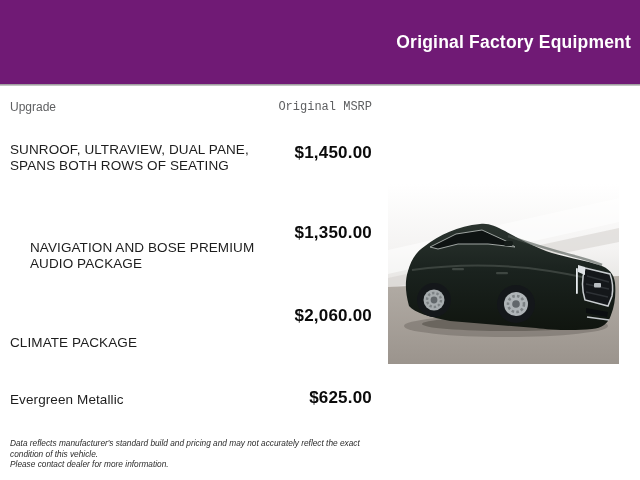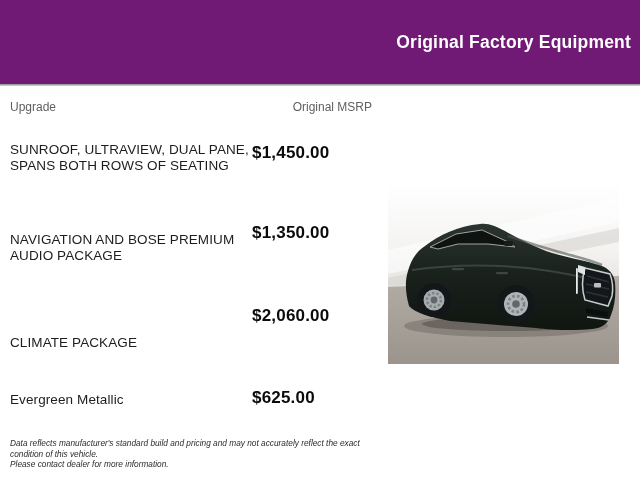--- a/index.html
+++ b/index.html
@@ -11,31 +11,31 @@
   .topbar{position:absolute;left:0;top:0;width:640px;height:84px;background:#701a75;padding-left:25px;}
   .topbar-title{
     position:absolute;right:34px;top:0;height:84px;display:flex;align-items:center;
     color:#ffffff;font-size:17.5px;font-weight:700;letter-spacing:.2px;
   }
   .topbar-divider{position:absolute;left:0;top:84px;width:640px;height:2px;
     background:linear-gradient(#8f8f8f,#d6d6d6);}
   
   .col-header{position:absolute;top:100px;font-size:12px;color:#5f6062;}
   .col-header.upgrade{left:10px;}
-  .col-header.msrp{right:268px;text-align:center;}
+  .col-header.msrp{right:268px;text-align:center;font-family:Liberation Mono, monospace;}
   .upgrade-label{
     position:absolute;left:10px;width:275px;font-size:13.5px;line-height:16px;
     color:#1d1d1d;white-space:pre-line;letter-spacing:.1px;
   }
   .price{
-    position:absolute;right:268px;width:120px;
+    position:absolute;right:268px;width:120px;text-align:right;
     font-size:17px;font-weight:700;color:#0b0b0b;letter-spacing:.2px;
   }
   .r1-label{top:142px;} .r1-price{top:143px;}
-  .r2-label{top:232px;} .r2-price{top:223px;}
+  .r2-label{top:240px;margin-left:20px;} .r2-price{top:223px;}
   .r3-label{top:319px;margin-top:16px;} .r3-price{top:306px;}
   .r4-label{top:392px;} .r4-price{top:388px;}
   
   .vehicle-photo{position:absolute;left:388px;top:184px;width:231px;height:180px;}
   .vehicle-photo svg{display:block;width:100%;height:100%;}
   
   .disclaimer{
     position:absolute;left:10px;top:438px;width:385px;
     font-size:8.3px;line-height:10.5px;font-style:italic;color:#2b2b2b;white-space:pre-line;
   }

